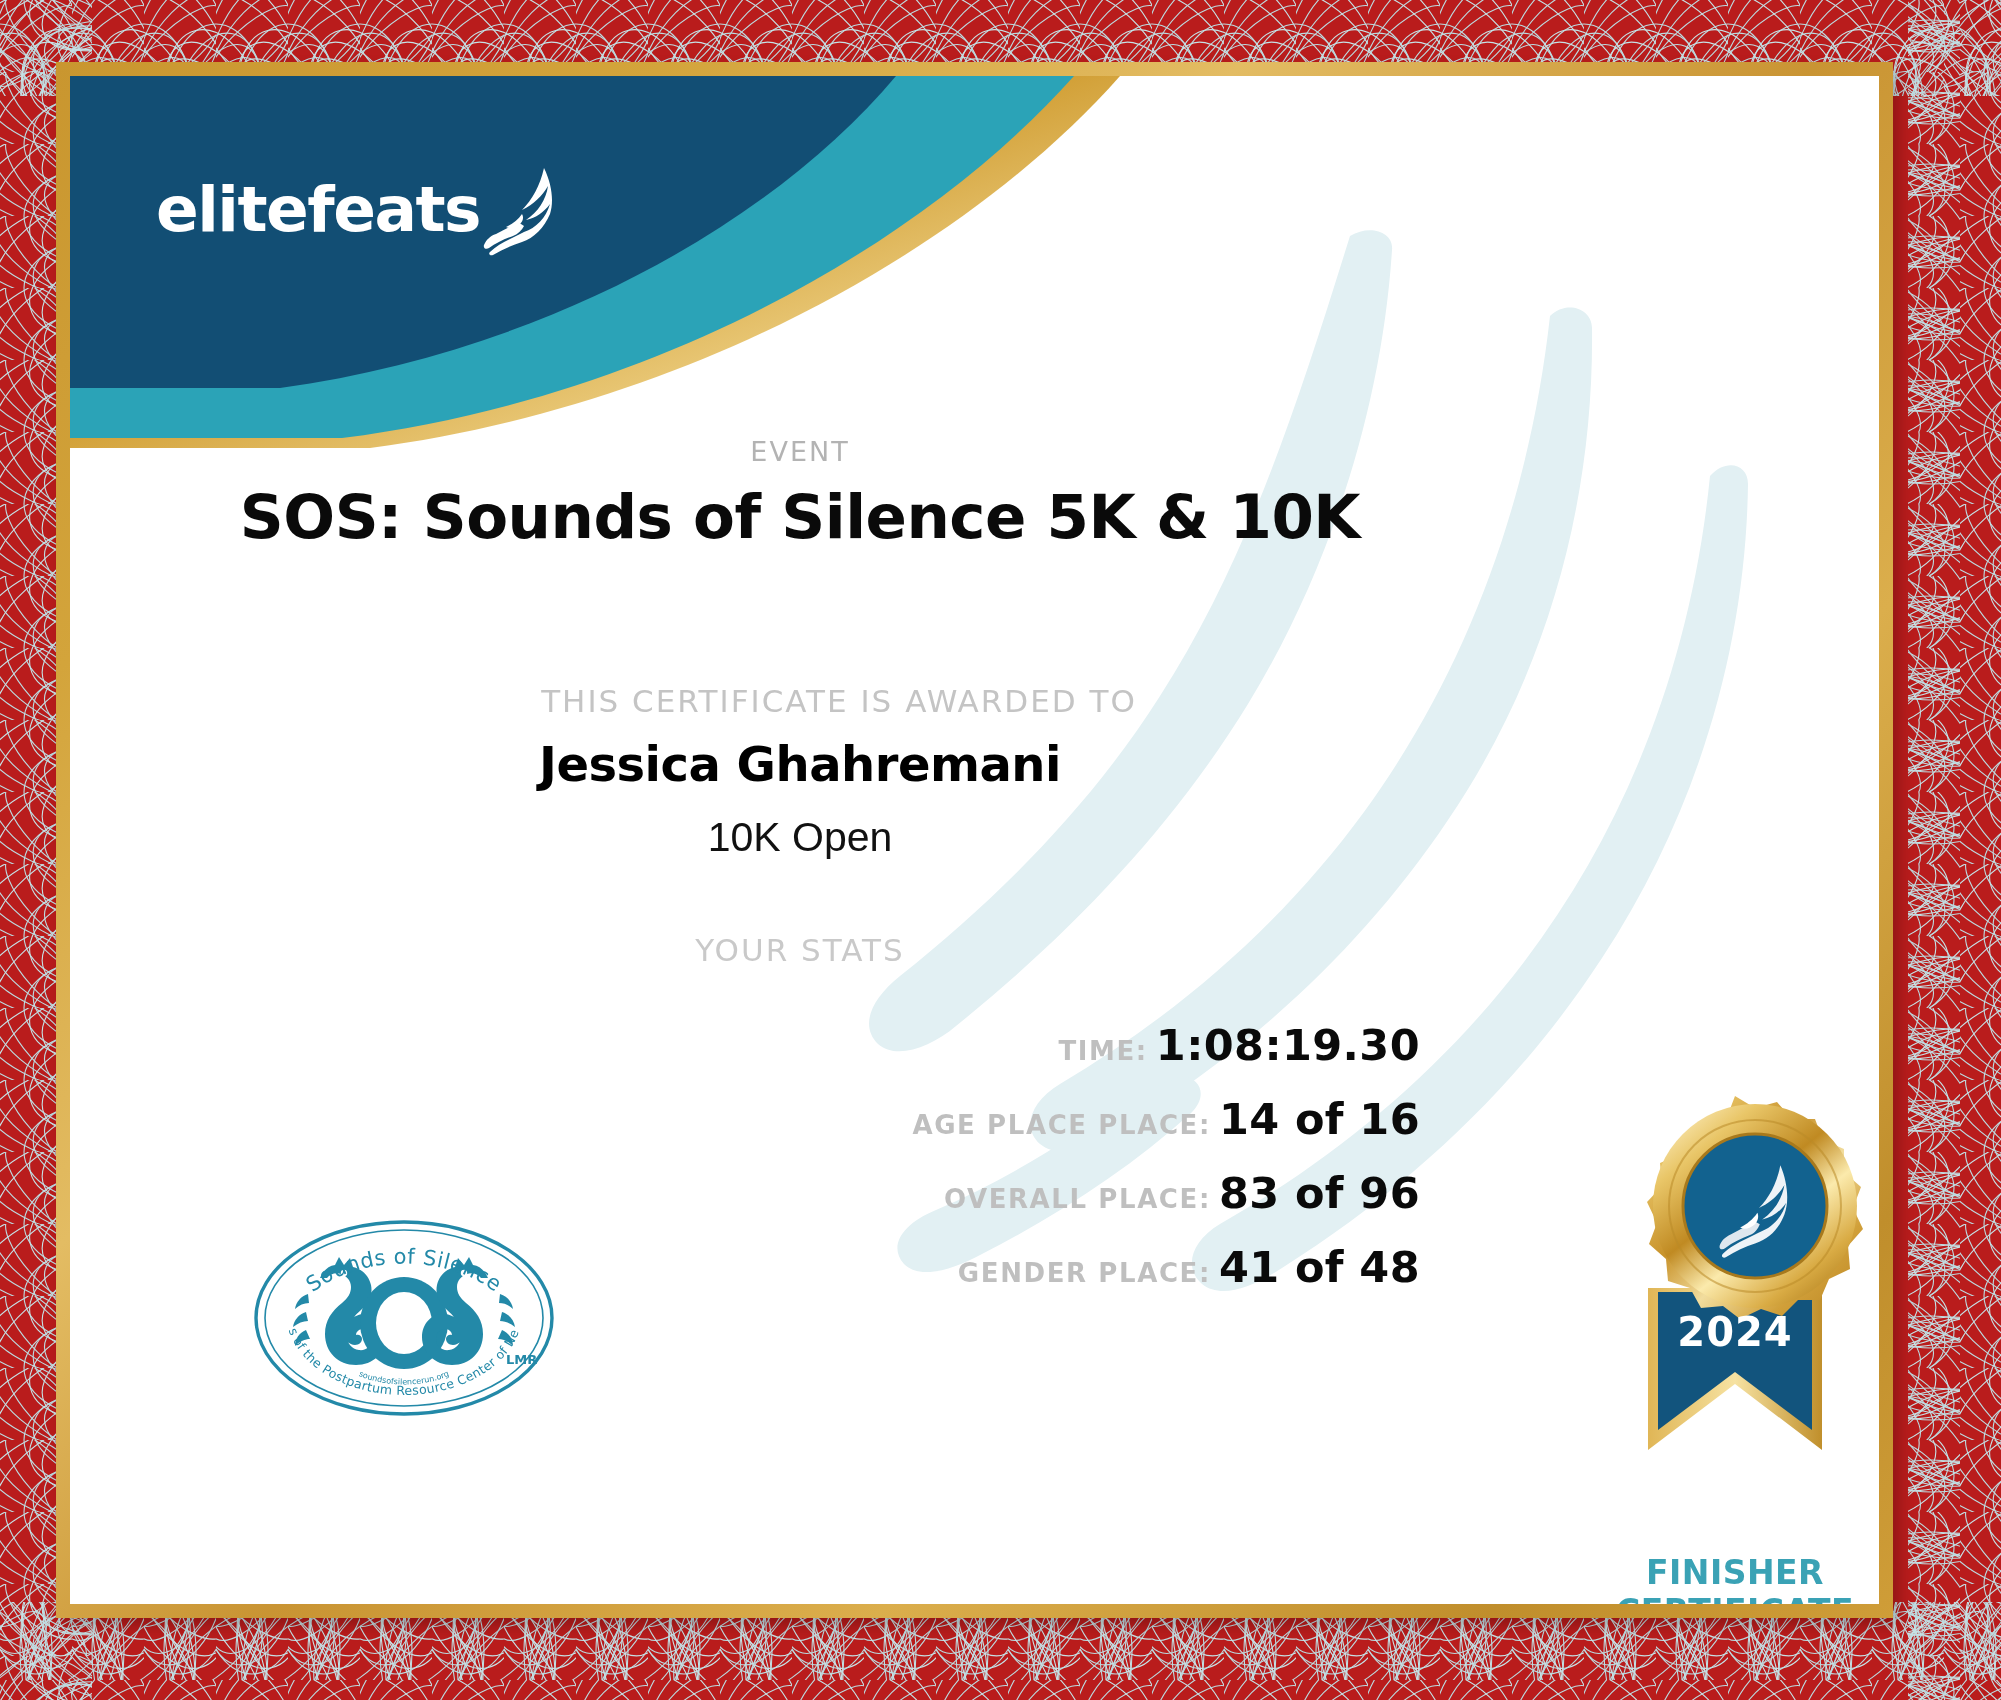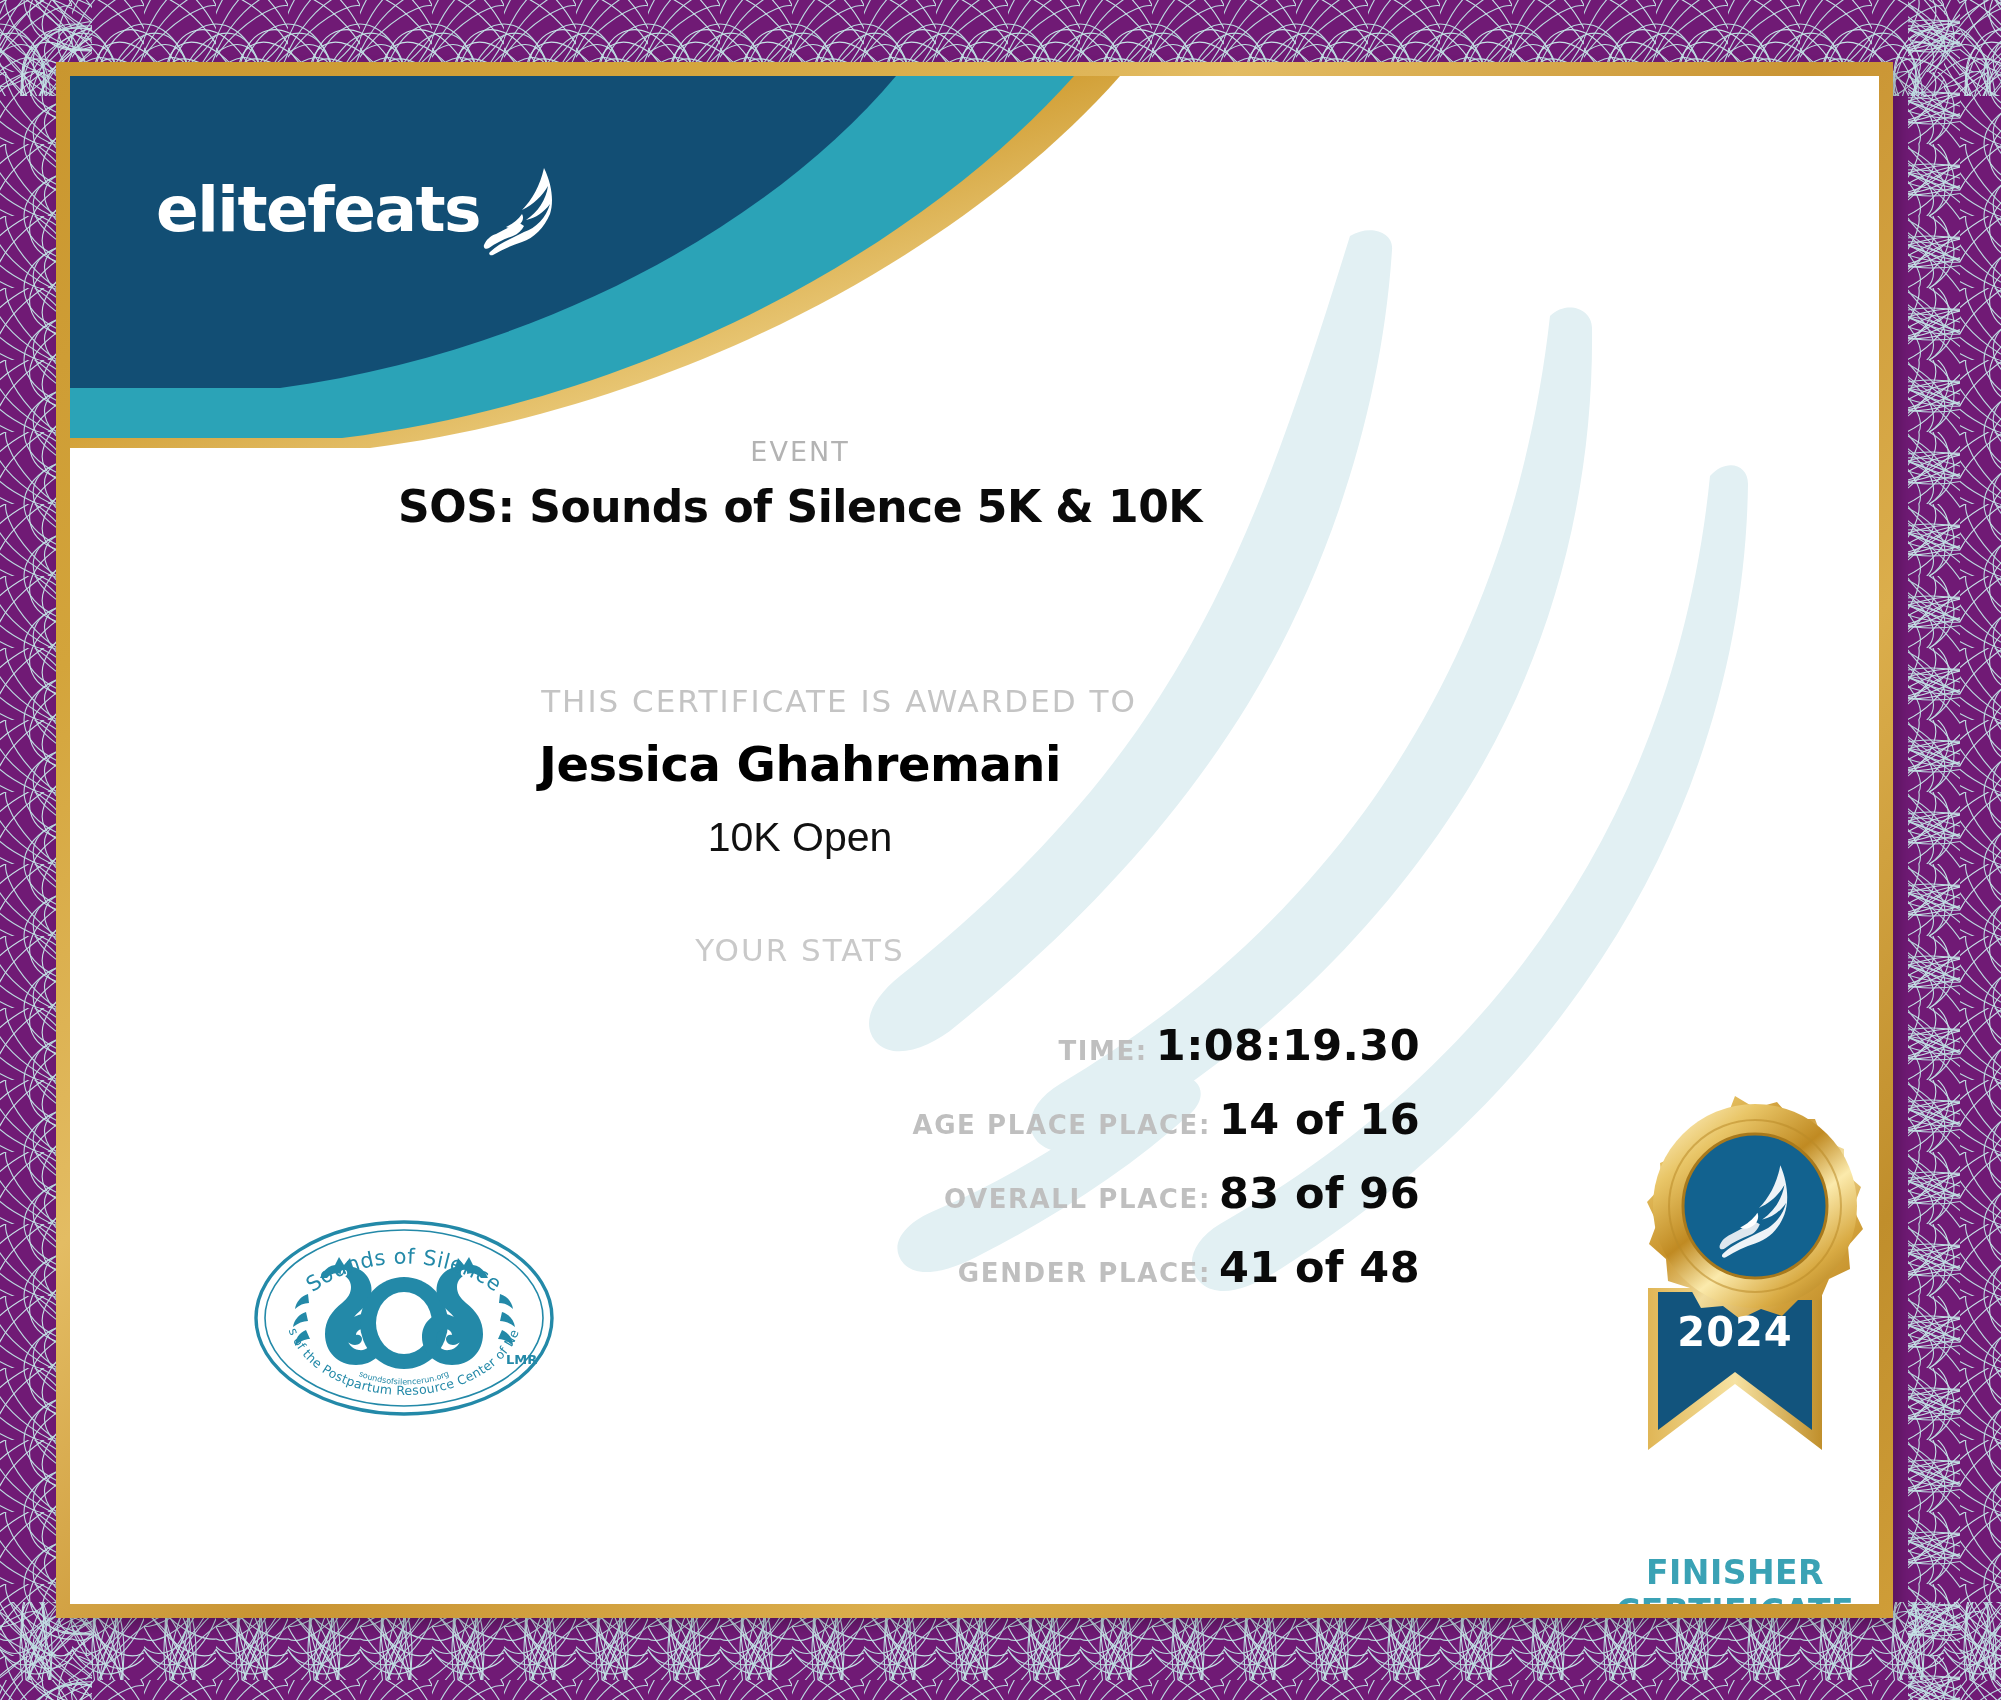--- a/index.html
+++ b/index.html
@@ -12,21 +12,21 @@
     height: 1700px;
     font-family: "Liberation Sans", sans-serif;
     overflow: hidden;
   }
 
   
   .page {
     position: relative;
     width: 2001px;
     height: 1700px;
-    background: #701a75;
+    background: #b91c1c;
     overflow: hidden;
   }
   .guilloche {
     position: absolute;
     inset: 0;
     z-index: 0;
   }
 
   
   .gold-frame {
@@ -116,21 +116,21 @@
     font-size: 27px;
   }
   .event-title {
     position: absolute;
     left: 0;
     top: 405px;
     width: 1460px;
     text-align: center;
     color: #0a0a0a;
     font-family: "DejaVu Sans", sans-serif;
-    font-size: 44px;
+    font-size: 61px;
     font-weight: 700;
     letter-spacing: -0.5px;
   }
 
   .awarded-label {
     position: absolute;
     left: 0;
     top: 607px;
     width: 1460px;
     text-align: center;

